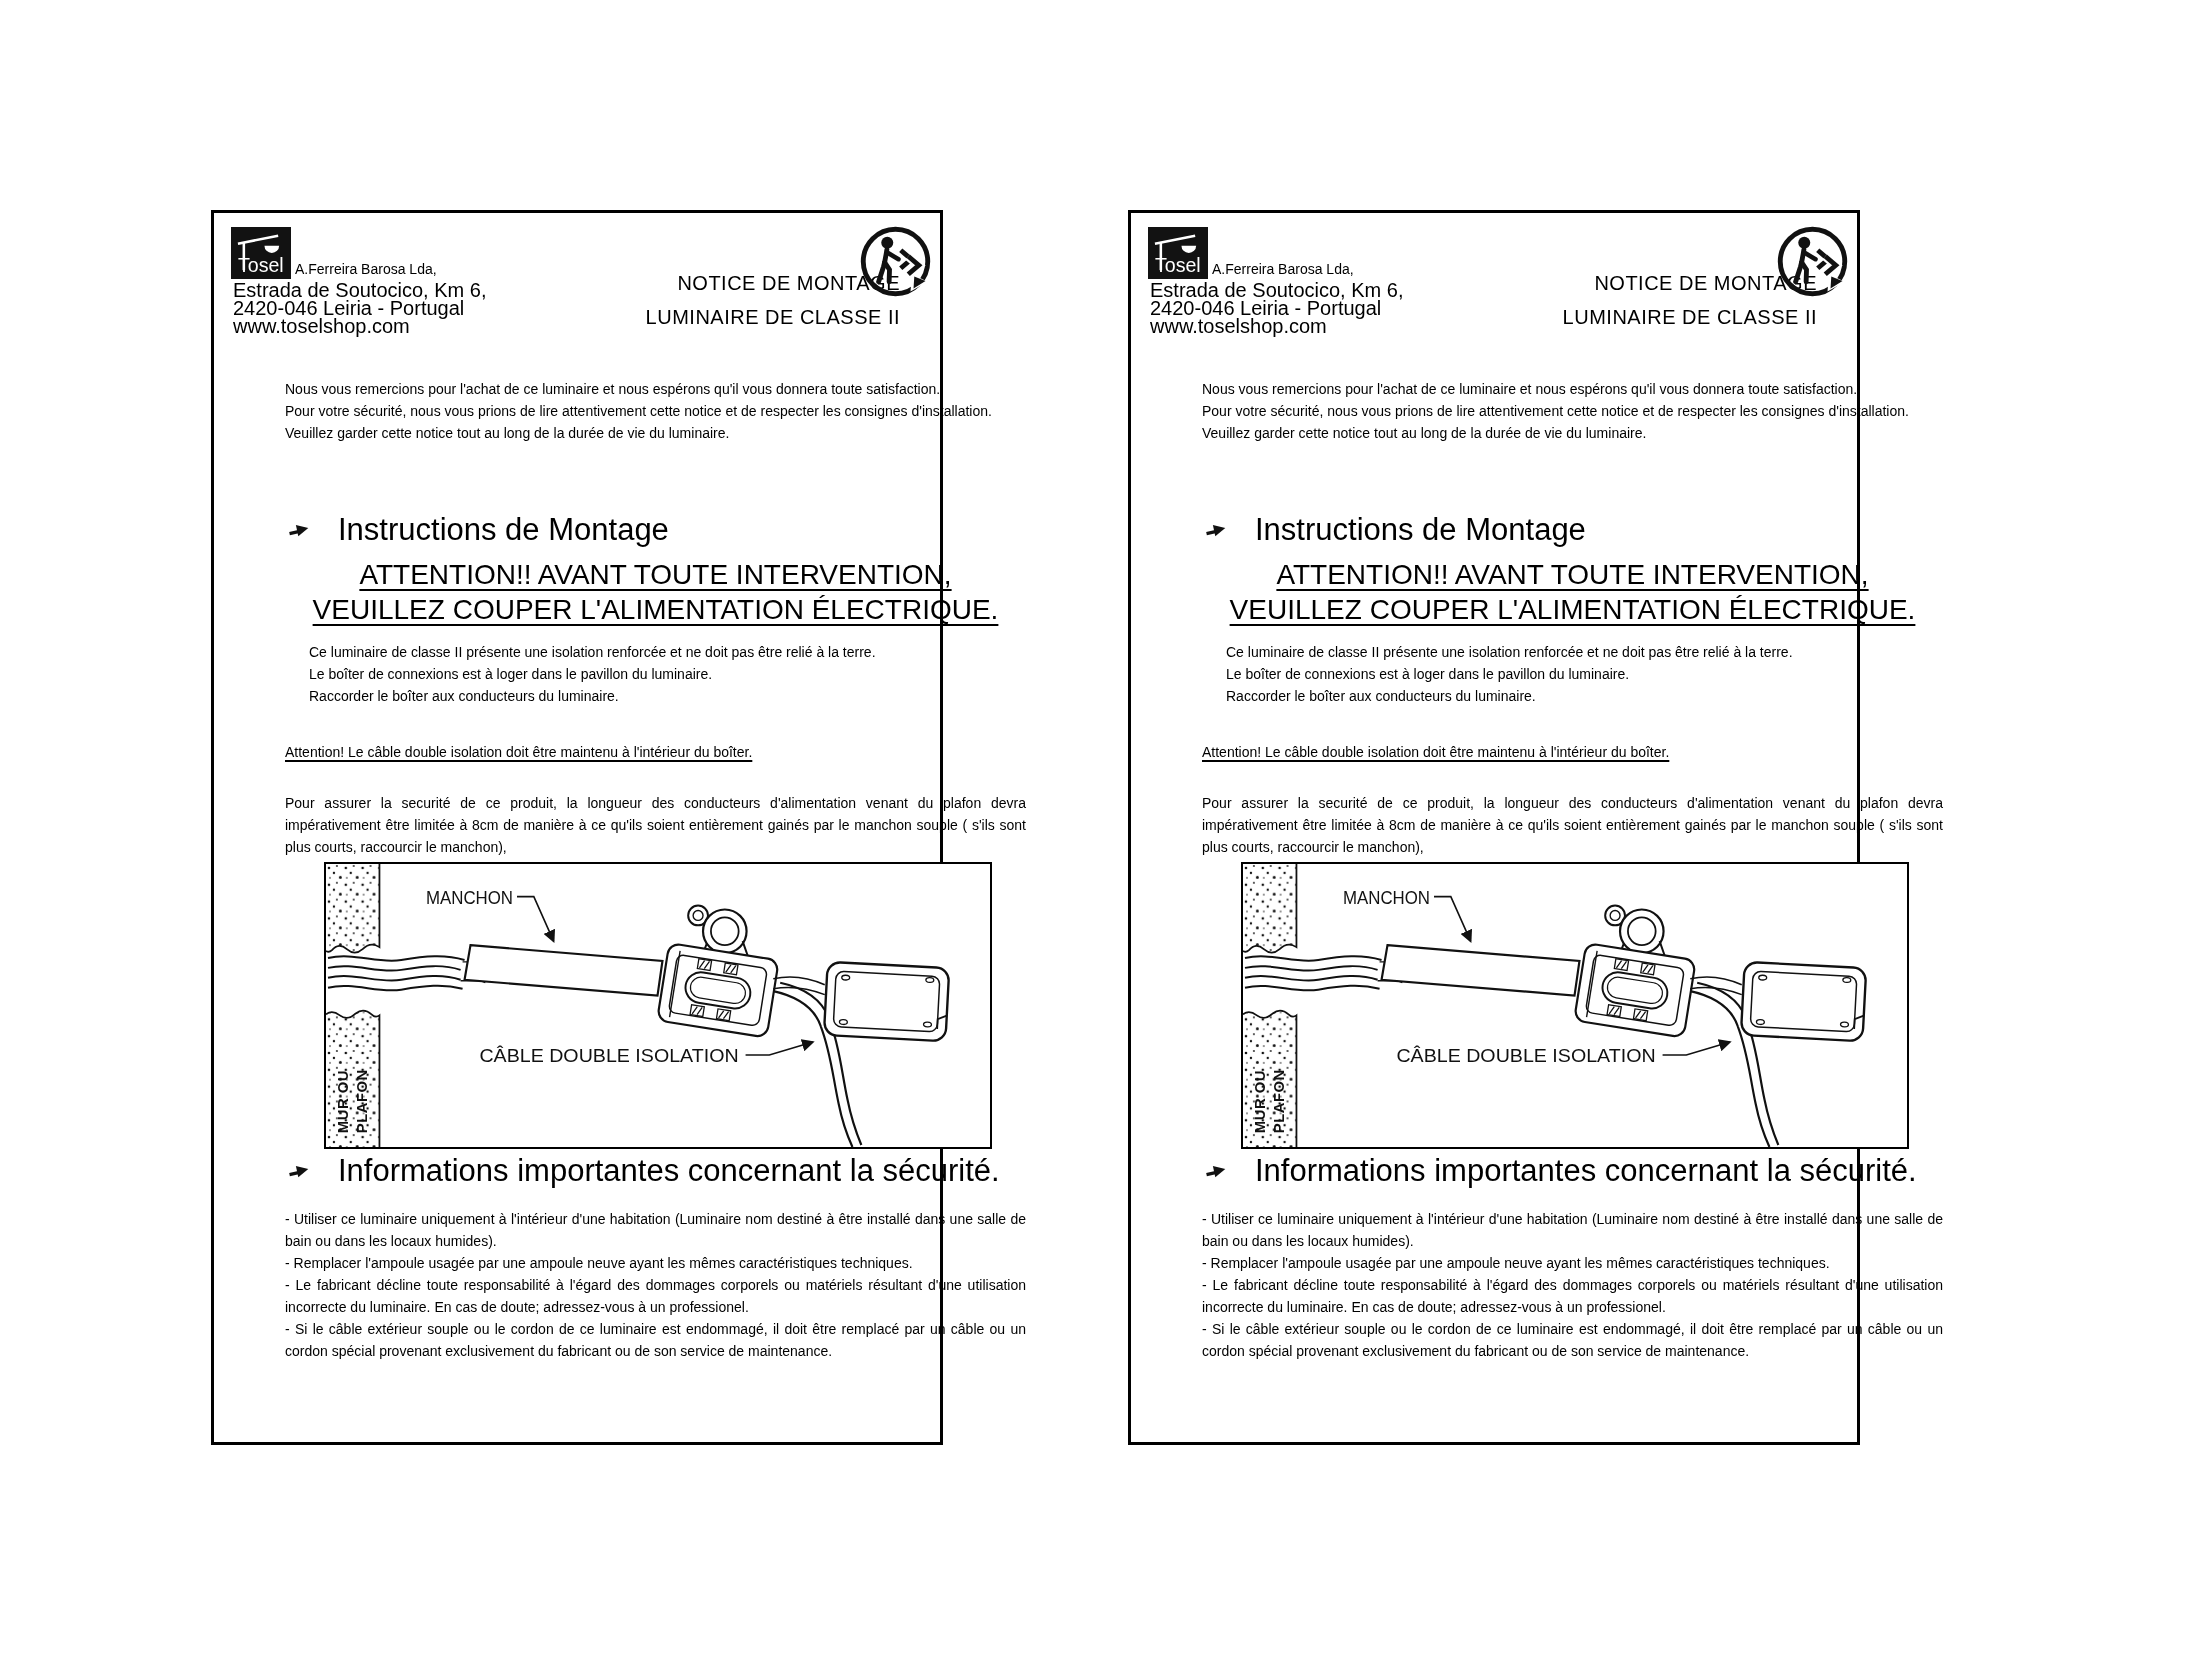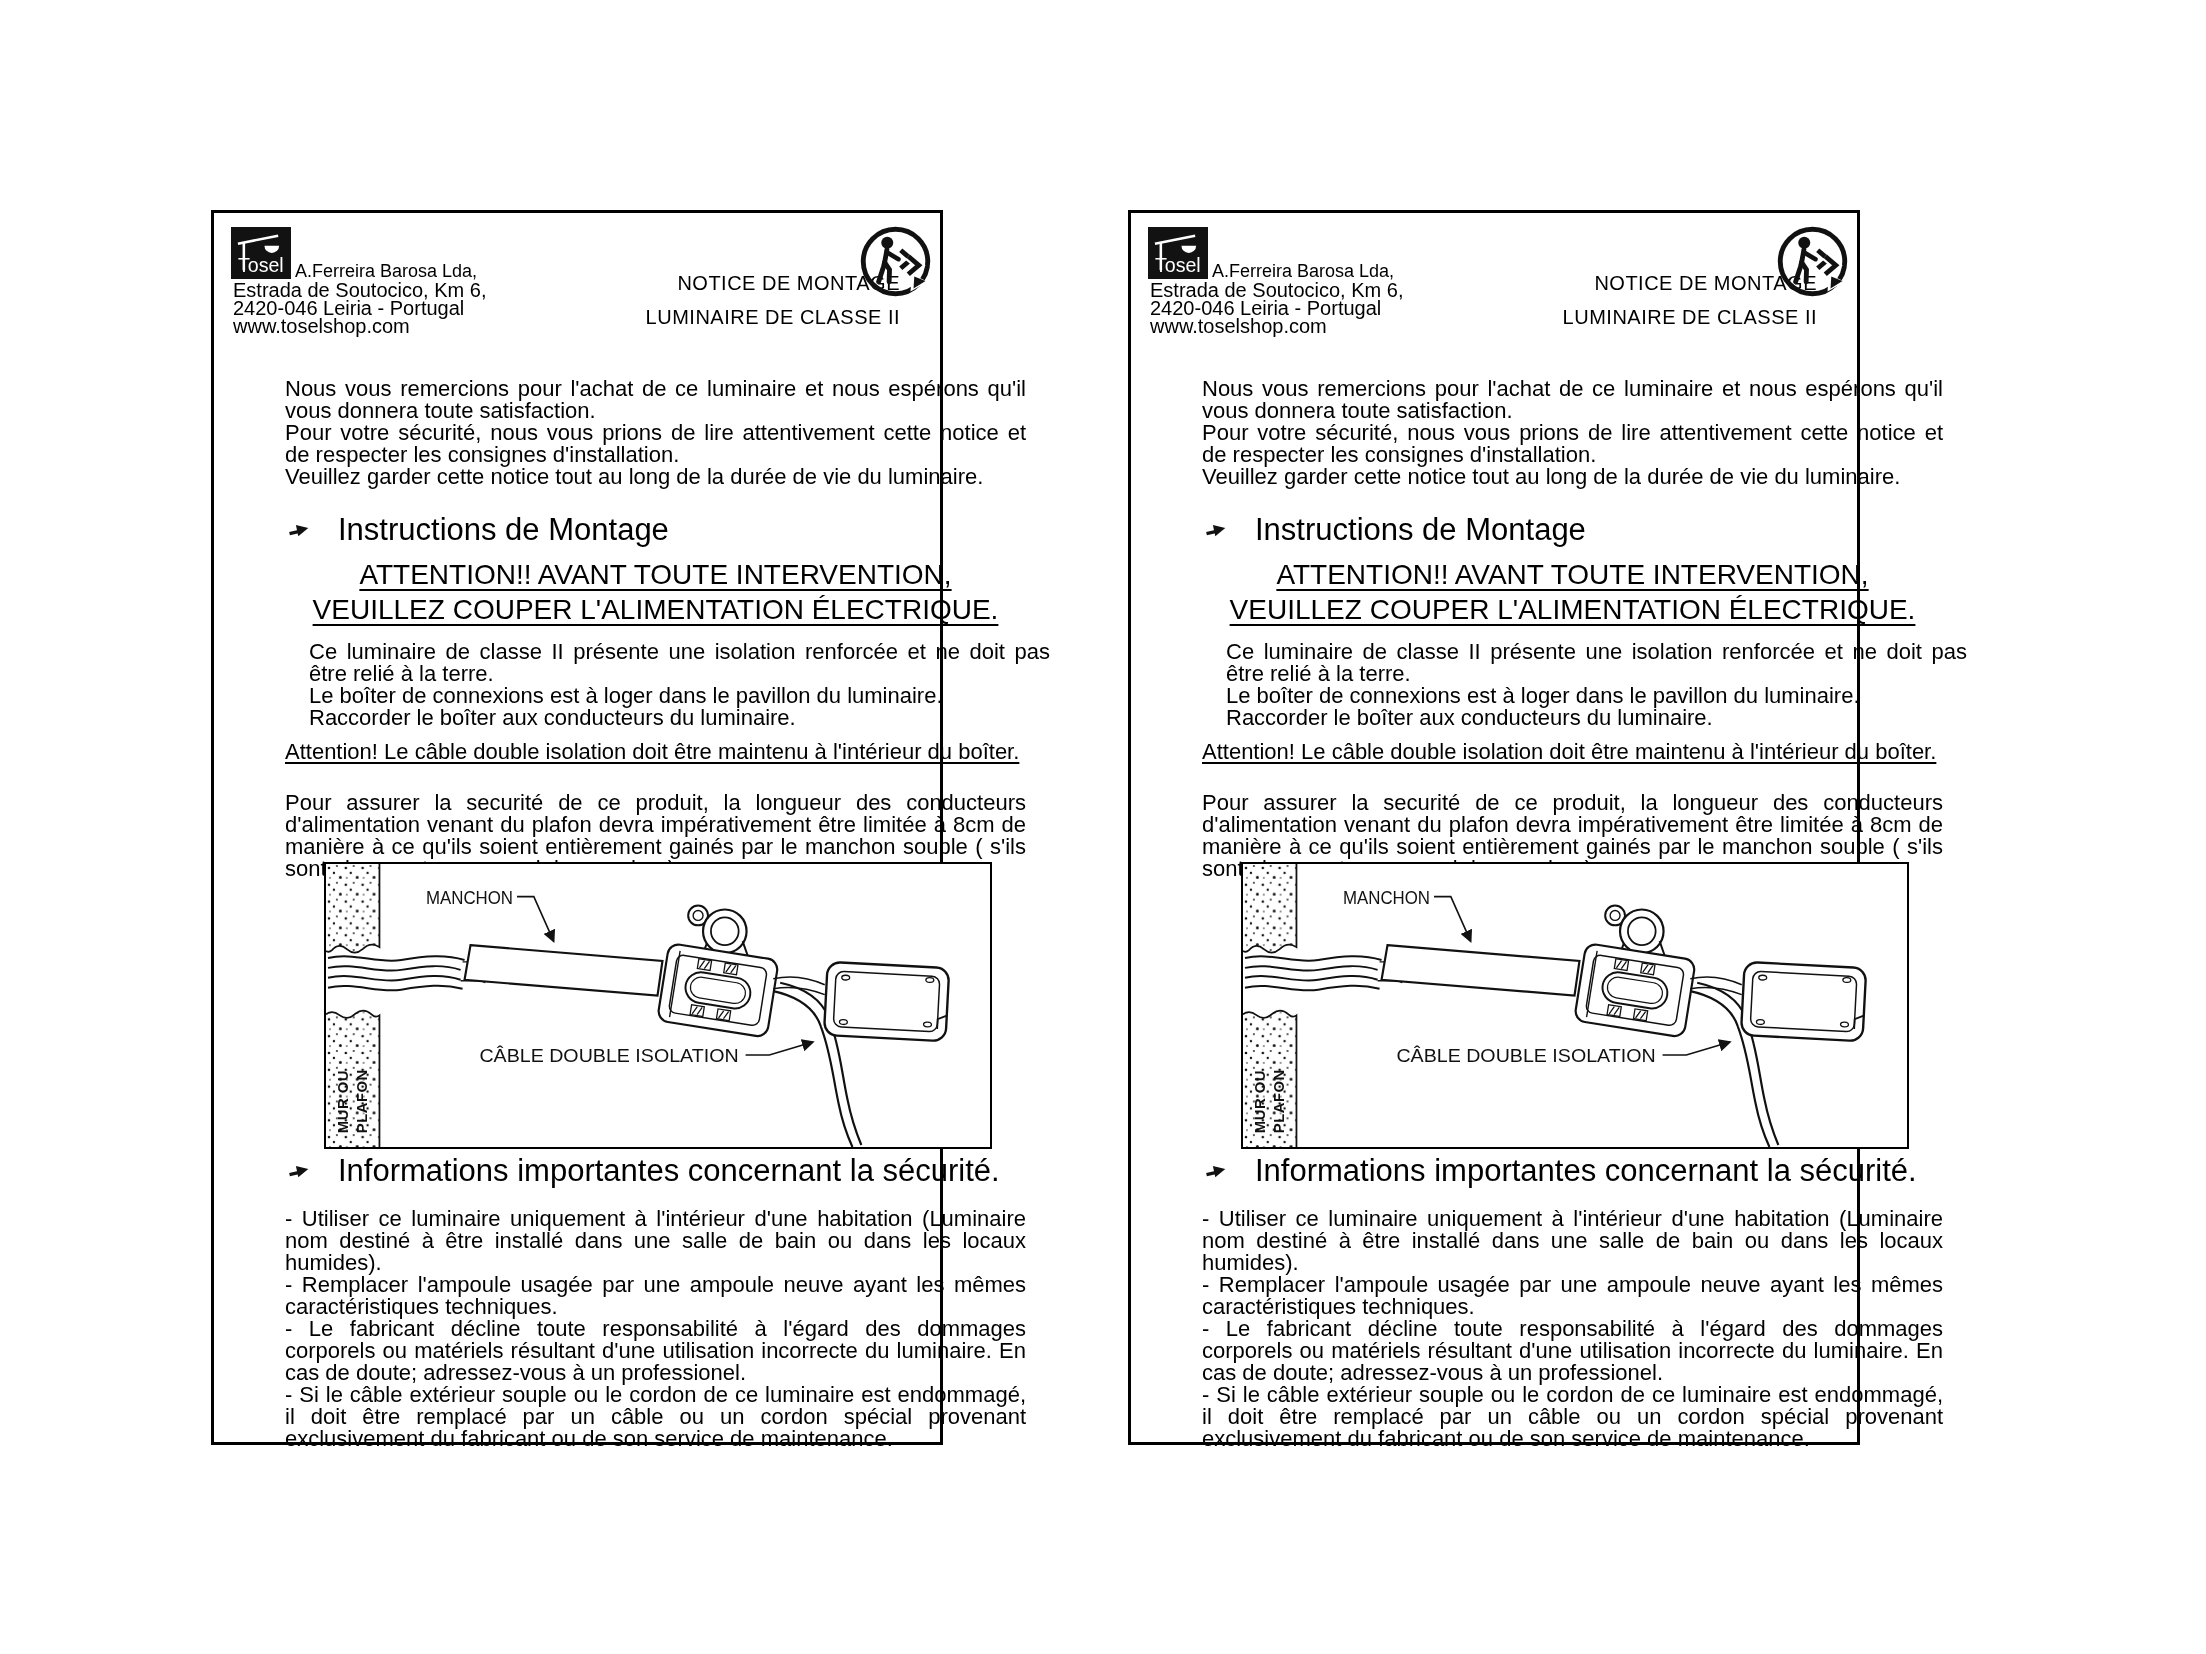--- a/index.html
+++ b/index.html
@@ -4,29 +4,29 @@
 <style>
   html,body{margin:0;padding:0;background:#fff;}
   body{width:2207px;height:1654px;position:relative;overflow:hidden;
        font-family:"Liberation Sans","DejaVu Sans",sans-serif;color:#000;}
   .page{position:absolute;top:210px;left:211px;width:732px;height:1235px;
         border:3px solid #000;box-sizing:border-box;background:#fff;}
   .page.page-2{left:1128px;}
 
   
   .logo-square{position:absolute;left:17px;top:14px;width:60px;height:52px;background:#121212;}
-  .company{position:absolute;left:81px;top:48px;font-size:18px;white-space:nowrap;text-align:right;}
+  .company{position:absolute;left:81px;top:48px;font-size:14px;white-space:nowrap;text-align:right;}
   .addr{position:absolute;left:19px;font-size:20px;line-height:18px;white-space:nowrap;}
   .addr1{top:68px}.addr2{top:86px}.addr3{top:104px}
   .doc-title{position:absolute;left:59px;right:40px;top:53px;text-align:right;
              font-size:20px;line-height:34px;letter-spacing:0.5px;white-space:nowrap;}
   .triman{position:absolute;right:7px;top:9px;width:75px;height:79px;}
 
   
-  .txt{position:absolute;left:71px;width:741px;font-size:22px;line-height:22px;
+  .txt{position:absolute;left:71px;width:741px;font-size:14px;line-height:22px;
        text-align:justify;}
   .txt p{margin:0;}
   .intro{top:165px;}
   .section-h{position:absolute;left:74px;top:299px;display:flex;align-items:center;gap:28px;}
   .section-h .h-label{font-size:31px;line-height:36px;white-space:nowrap;}
   .h-safety{top:940px;align-items:center;}
   .warning{position:absolute;left:71px;width:741px;top:344px;text-align:center;
            font-size:28px;line-height:35px;white-space:nowrap;}
   .warning span{text-decoration:underline;text-decoration-thickness:2px;text-underline-offset:5px;}
   .para-class{top:428px;margin-left:24px;}

